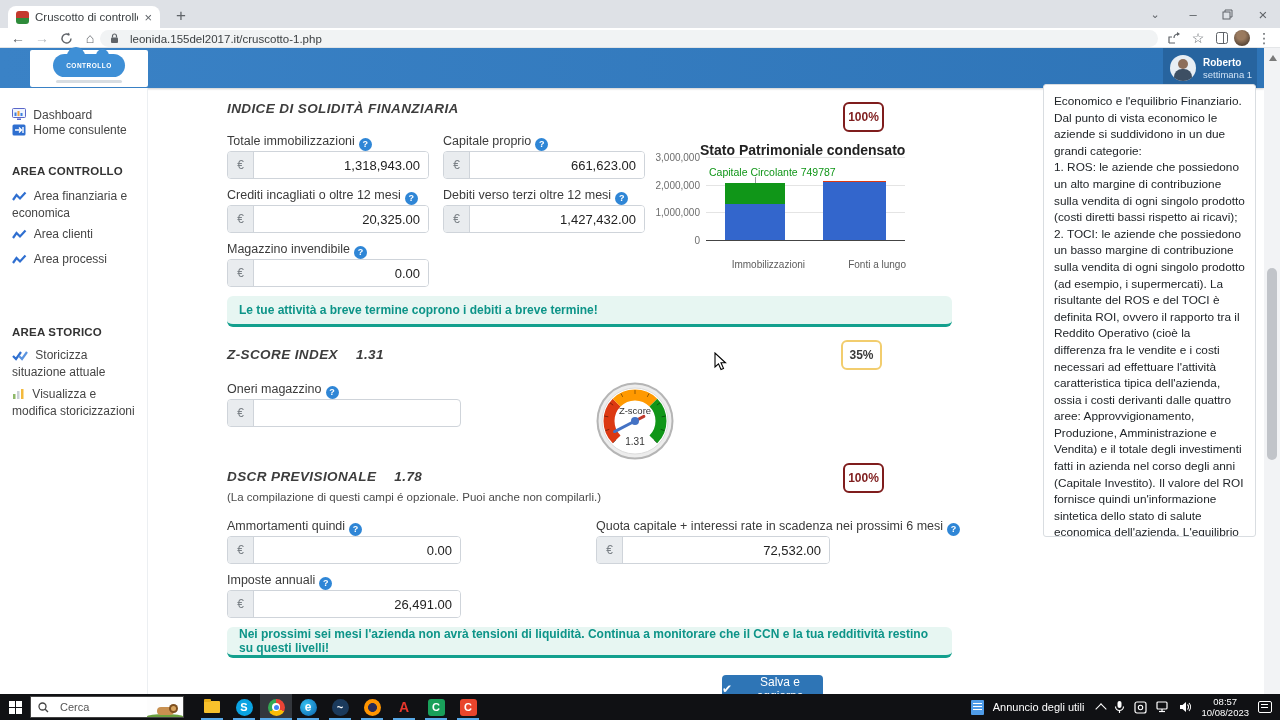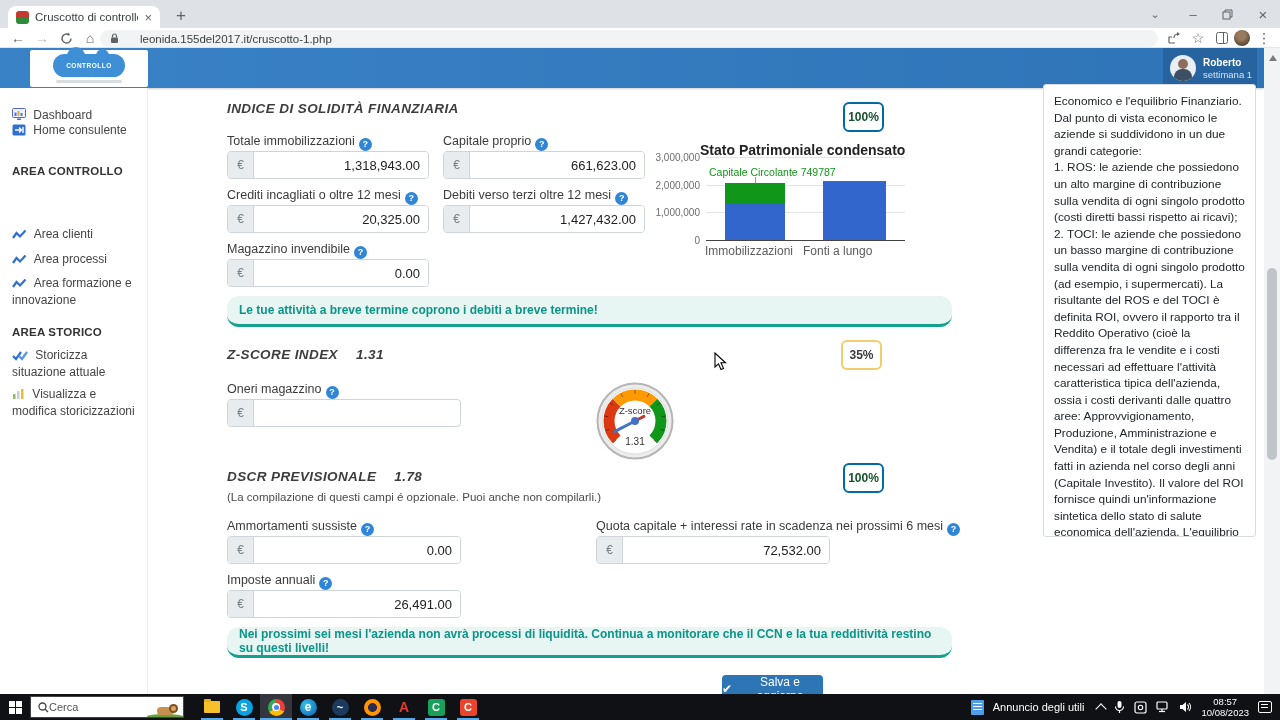--- a/index.html
+++ b/index.html
@@ -11,21 +11,21 @@
   .tabstrip{position:absolute;left:0;top:0;width:1280px;height:28px;background:#dee1e6}
   .tab{position:absolute;left:8px;top:6px;width:152px;height:22px;background:#fff;border-radius:8px 8px 0 0;display:flex;align-items:center;padding:0 8px;gap:6px}
   .favicon{width:13px;height:13px;border-radius:3px;background:linear-gradient(180deg,#c33a2e 55%,#2e8b3a 55%);flex:none}
   .tab-title{font-size:11.5px;color:#3c4043;white-space:nowrap;overflow:hidden;flex:1}
   .tab-x{color:#5f6368;font-size:13px;flex:none;cursor:default}
   .newtab{position:absolute;left:170px;top:5px;width:22px;height:22px;color:#5f6368;font-size:17px;text-align:center;line-height:22px}
   .wctl{position:absolute;top:0;height:28px;width:34px;color:#5f6368;display:flex;align-items:center;justify-content:center;font-size:13px}
   .toolbar{position:absolute;left:0;top:28px;width:1280px;height:20px;background:#fff;border-bottom:1px solid #e4e6e8}
   .tbi{position:absolute;top:29px;width:20px;height:18px;display:flex;align-items:center;justify-content:center;color:#5f6368;font-size:14px}
   .tbi.dis{color:#b6bac0}
-  .omnibox{position:absolute;left:100px;top:30px;width:1058px;height:17px;background:#f1f3f4;border-radius:9px;display:flex;align-items:center;padding:0 10px;gap:21px}
+  .omnibox{position:absolute;left:100px;top:30px;width:1058px;height:17px;background:#f1f3f4;border-radius:9px;display:flex;align-items:center;padding:0 10px;gap:11px}
   .url{font-size:11.5px;color:#3c4043;white-space:nowrap}
   .avatar-sm{position:absolute;left:1234px;top:30px;width:16px;height:16px;border-radius:50%;background:radial-gradient(circle at 45% 35%,#9a7a5e 30%,#5d4a3a 70%)}
 
   
   .appheader{position:absolute;left:0;top:48px;width:1264px;height:40px;background:linear-gradient(90deg,#3a82c6,#2e74b7);box-shadow:0 1px 2px rgba(0,0,0,.2)}
   .logo-card{position:absolute;left:30px;top:2px;width:118px;height:37px;background:#fff;border-radius:2px;display:flex;align-items:center;justify-content:center;flex-direction:column}
   .cloud{position:relative;width:72px;height:23px;background:#3e8fd6;border-radius:12px;color:#fff;font-size:6.5px;font-weight:bold;letter-spacing:.5px;display:flex;align-items:center;justify-content:center}
   .cloud:before{content:"";position:absolute;left:14px;top:-7px;width:18px;height:18px;border-radius:50%;background:#3e8fd6}
   .cloud:after{content:"";position:absolute;right:16px;top:-5px;width:13px;height:13px;border-radius:50%;background:#3e8fd6}
   .cloud span{position:relative;z-index:2}
@@ -45,51 +45,51 @@
 
   
   .h-it{position:absolute;font-style:italic;font-weight:bold;font-size:13.5px;color:#3d3d3d;letter-spacing:.4px}
   .h-val{font-weight:600;margin-left:18px}
   .lbl{position:absolute;font-size:12.5px;color:#3b3b3b;white-space:nowrap}
   .help{display:inline-flex;width:13px;height:13px;border-radius:50%;background:#2f86d6;color:#fff;font-size:9px;font-weight:bold;align-items:center;justify-content:center;margin-left:4px;vertical-align:-2px;cursor:pointer}
   .igroup{position:absolute;height:28px;border:1px solid #cfd4da;border-radius:4px;background:#fff;display:flex;overflow:hidden}
   .euro{width:26px;background:#e9ecef;border-right:1px solid #cfd4da;color:#7a8086;font-size:12px;display:flex;align-items:center;justify-content:center;flex:none}
   .igroup input{border:0;outline:none;flex:1;min-width:0;text-align:right;padding-right:8px;font-size:13px;color:#222;font-family:"Liberation Sans",sans-serif;background:#fff}
   .badge{position:absolute;width:41px;height:30px;border-radius:6px;background:#fff;display:flex;align-items:center;justify-content:center;font-weight:bold;font-size:12px}
-  .badge.green{border:2px solid #0369a1;color:#14532d}
+  .badge.green{border:2px solid #7f1d1d;color:#7f1d1d}
   .badge.amber{border:2px solid #f2cd6e;color:#3a3a3a}
-  .alert{position:absolute;width:725px;height:31px;background:#e7f6f2;border-bottom:3px solid #13a08e;border-radius:12px;color:#0d9488;font-weight:bold;font-size:12px;display:flex;align-items:center;padding:0 12px}
+  .alert{position:absolute;width:725px;height:31px;background:#e7f6f2;border-bottom:3px solid #13a08e;border-radius:6px;color:#0d9488;font-weight:bold;font-size:12px;display:flex;align-items:center;padding:0 12px}
   .note{position:absolute;font-size:11.5px;color:#4a4a4a}
   .savebtn{position:absolute;left:722px;top:675px;width:101px;height:27px;background:#2e75b6;color:#fff;border:none;border-radius:4px;font-size:12px;font-family:"Liberation Sans",sans-serif;display:flex;align-items:center;justify-content:center;gap:5px;cursor:pointer}
 
   
   .chart-title{position:absolute;left:700px;top:142px;width:210px;font-size:14px;font-weight:bold;color:#222}
   .ytick{position:absolute;width:55px;text-align:right;font-size:10px;color:#6d6d6d}
   .gline{position:absolute;left:706px;width:199px;height:1px;background:#e4e4e4}
   .gbase{position:absolute;left:706px;width:199px;height:1px;background:#444}
   .bar-col{position:absolute;top:157px;height:83px;display:flex;flex-direction:column-reverse}
   .anno{position:absolute;left:709px;top:166px;font-size:10.5px;color:#109618;white-space:nowrap}
   .anno-line{position:absolute;left:755px;top:177px;width:1px;height:6px;background:#9a9a9a}
-  .xtick{position:absolute;top:244px;font-size:12px;color:#5c5c5c;text-align:left}
+  .xtick{position:absolute;top:259px;font-size:10px;color:#5c5c5c;text-align:right}
 
   
   .rpanel{position:absolute;left:1043px;top:84px;width:213px;height:453px;border:1px solid #d9dde1;border-radius:3px;background:#fff;padding:8px 10px;overflow:hidden}
   .rpanel-text{font-size:11.8px;line-height:16.6px;color:#212529;white-space:pre-line}
 
   
   .sbar{position:absolute;left:1264px;top:48px;width:16px;height:646px;background:#f2f3f5}
   .sarrow{position:absolute;left:1269px;top:55px;width:0;height:0;border-left:4px solid transparent;border-right:4px solid transparent;border-bottom:6px solid #7a7a7a}
   .sthumb{position:absolute;left:1267px;top:268px;width:10px;height:192px;background:#c1c4c9;border-radius:5px}
 
   
   .taskbar{position:absolute;left:0;top:694px;width:1280px;height:26px;background:#101114;z-index:50;display:flex;align-items:center}
   .startbtn{width:30px;height:26px;display:flex;align-items:center;justify-content:center}
   .winlogo{width:13px;height:13px;display:grid;grid-template-columns:6px 6px;grid-template-rows:6px 6px;gap:1px}
   .winlogo i{background:#fff}
-  .searchbox{width:154px;height:22px;background:#fff;border:1px solid #444;display:flex;align-items:center;gap:0;padding-left:7px;position:relative;overflow:hidden}
+  .searchbox{width:154px;height:22px;background:#fff;border:1px solid #444;display:flex;align-items:center;gap:11px;padding-left:7px;position:relative;overflow:hidden}
   .searchbox .ph{color:#555;font-size:11px}
   .lion{position:absolute;right:0;top:0;width:36px;height:22px;background:#fdfdfd}
   .lion .grass{position:absolute;left:0;bottom:0;width:36px;height:5px;background:#6aa13f;border-radius:50% 50% 0 0}
   .lion .body{position:absolute;left:10px;bottom:4px;width:17px;height:8px;background:#c89050;border-radius:4px}
   .lion .mane{position:absolute;left:22px;bottom:6px;width:9px;height:9px;background:#7d4f1f;border-radius:50%}
   .lion .face{position:absolute;left:24px;bottom:8px;width:5px;height:5px;background:#d7a45e;border-radius:50%}
   .appcell{width:32px;height:26px;display:flex;align-items:center;justify-content:center;position:relative;cursor:pointer}
   .appcell .uline{position:absolute;bottom:0;left:5px;width:22px;height:2px;background:#58a9e8}
   .appcell.active{background:#33373d}
   .appcell.active .uline{left:0;width:32px}
@@ -201,37 +201,37 @@
   </div>
   <div class="side-item" style="top:35px">
     <span class="sicon"><svg width="14" height="12" viewBox="0 0 14 12">
           <rect x="0.5" y="0.5" width="13" height="11" rx="1.5" fill="#2f6fd0"></rect>
           <path d="M3 6 H9 M7 3.5 L9.5 6 L7 8.5" stroke="#fff" stroke-width="1.4" fill="none"></path>
           <line x1="11" y1="3" x2="11" y2="9" stroke="#fff" stroke-width="1.4"></line>
         </svg></span>
     <span>Home consulente</span>
   </div>
   <div class="side-head" style="top:77px">AREA CONTROLLO</div>
+  <div class="side-item" style="top:101px">
+    <span class="sicon"><svg width="15" height="11" viewBox="0 0 15 11">
+          <polyline points="1,9 4.5,4 8,7.5 13.5,1.5" fill="none" stroke="#2f6fd0" stroke-width="2.2"></polyline>
+        </svg></span>
+    <span>Area finanziaria e economica</span>
+  </div>
   <div class="side-item" style="top:139px">
     <span class="sicon"><svg width="15" height="11" viewBox="0 0 15 11">
           <polyline points="1,9 4.5,4 8,7.5 13.5,1.5" fill="none" stroke="#2f6fd0" stroke-width="2.2"></polyline>
         </svg></span>
     <span>Area clienti</span>
   </div>
   <div class="side-item" style="top:164px">
     <span class="sicon"><svg width="15" height="11" viewBox="0 0 15 11">
           <polyline points="1,9 4.5,4 8,7.5 13.5,1.5" fill="none" stroke="#2f6fd0" stroke-width="2.2"></polyline>
         </svg></span>
     <span>Area processi</span>
-  </div>
-  <div class="side-item" style="top:188px">
-    <span class="sicon"><svg width="15" height="11" viewBox="0 0 15 11">
-          <polyline points="1,9 4.5,4 8,7.5 13.5,1.5" fill="none" stroke="#2f6fd0" stroke-width="2.2"></polyline>
-        </svg></span>
-    <span>Area formazione e innovazione</span>
   </div>
   <div class="side-head" style="top:238px">AREA STORICO</div>
   <div class="side-item" style="top:260px">
     <span class="sicon"><svg width="16" height="11" viewBox="0 0 16 11">
           <polyline points="1,6 4,9 9,2" fill="none" stroke="#2f6fd0" stroke-width="2.2"></polyline>
           <polyline points="7,6 10,9 15,2" fill="none" stroke="#5b94e0" stroke-width="2.2"></polyline>
         </svg></span>
     <span>Storicizza situazione attuale</span>
   </div>
   <div class="side-item" style="top:299px">
@@ -332,38 +332,38 @@
     <line x1="40" y1="40" x2="40" y2="50" stroke="#c0392b" stroke-width="3" stroke-linecap="round"></line>
   </g>
   <circle cx="40" cy="40" r="4" fill="#4472c4"></circle>
   <text x="40" y="64" text-anchor="middle" font-size="10" fill="#333" font-family="Liberation Sans, sans-serif" id="gauge-value">1.31</text>
 </svg>
 
 <div class="h-it" style="left:227px;top:469px"><span>DSCR PREVISIONALE</span><span class="h-val">1.78</span></div>
 <div class="badge green" style="left:843px;top:463px">100%</div>
 <div class="note" style="left:227px;top:491px">(La compilazione di questi campi é opzionale. Puoi anche non compilarli.)</div>
 
-<div class="lbl" style="left:227px;top:519px"><span>Ammortamenti sussiste</span><span class="help">?</span></div>
+<div class="lbl" style="left:227px;top:519px"><span>Ammortamenti quindi</span><span class="help">?</span></div>
 <div class="lbl" style="left:596px;top:519px"><span>Quota capitale + interessi rate in scadenza nei prossimi 6 mesi</span><span class="help">?</span></div>
 <div class="igroup" style="left:227px;top:536px;width:234px">
   <span class="euro">€</span>
   <input value="0.00" style="">
 </div>
 <div class="igroup" style="left:596px;top:536px;width:234px">
   <span class="euro">€</span>
   <input value="72,532.00" style="">
 </div>
 
 <div class="lbl" style="left:227px;top:573px"><span>Imposte annuali</span><span class="help">?</span></div>
 <div class="igroup" style="left:227px;top:590px;width:234px">
   <span class="euro">€</span>
   <input value="26,491.00" style="">
 </div>
 
-<div class="alert" style="left:227px;top:627px">Nei prossimi sei mesi l'azienda non avrà processi di liquidità. Continua a monitorare che il CCN e la tua redditività restino su questi livelli!</div>
+<div class="alert" style="left:227px;top:627px">Nei prossimi sei mesi l'azienda non avrà tensioni di liquidità. Continua a monitorare che il CCN e la tua redditività restino su questi livelli!</div>
 
 <button class="savebtn">
   <span>✔</span>
     <span>Salva e aggiorna</span>
 </button>
 
 <div class="rpanel">
   <div class="rpanel-text">Economico e l'equilibrio Finanziario. Dal punto di vista economico le aziende si suddividono in un due grandi categorie:
 1. ROS: le aziende che possiedono un alto margine di contribuzione sulla vendita di ogni singolo prodotto (costi diretti bassi rispetto ai ricavi);
 2. TOCI: le aziende che possiedono un basso margine di contribuzione sulla vendita di ogni singolo prodotto (ad esempio, i supermercati). La risultante del ROS e del TOCI è definita ROI, ovvero il rapporto tra il Reddito Operativo (cioè la differenza fra le vendite e i costi necessari ad effettuare l'attività caratteristica tipica dell'azienda, ossia i costi derivanti dalle quattro aree: Approvvigionamento, Produzione, Amministrazione e Vendita) e il totale degli investimenti fatti in azienda nel corso degli anni (Capitale Investito). Il valore del ROI fornisce quindi un'informazione sintetica dello stato di salute economica dell'azienda. L'equilibrio Finanziario sussiste quando le fonti stabilmente vincolate (capitale proprio + debiti di terzi a lungo termine cioè debiti con banche, fornitori, dipendenti e stato con scadenza superiore a 12 mesi) siano superiori all'attivo immobilizzato, dato dalla somma del valore delle immobilizzazioni al netto dei fondi ammortamento maggiorato della quota di magazzino difficilmente vendibile e dei crediti incagliati.</div>

